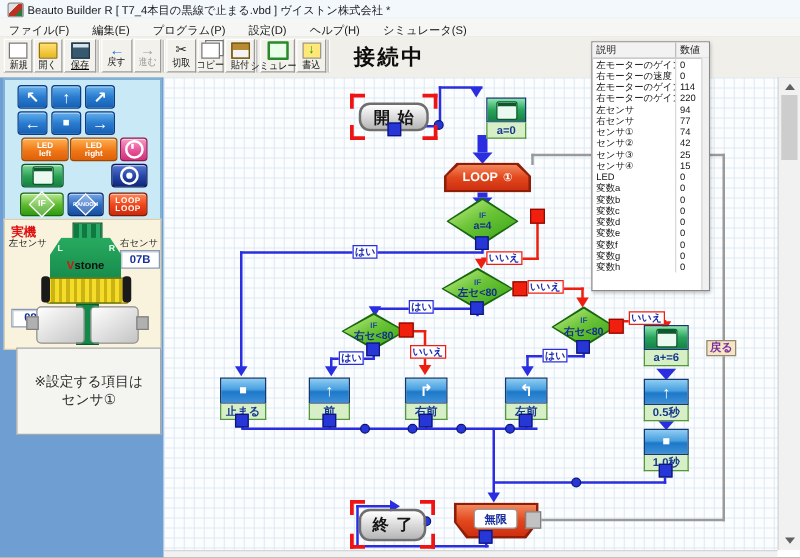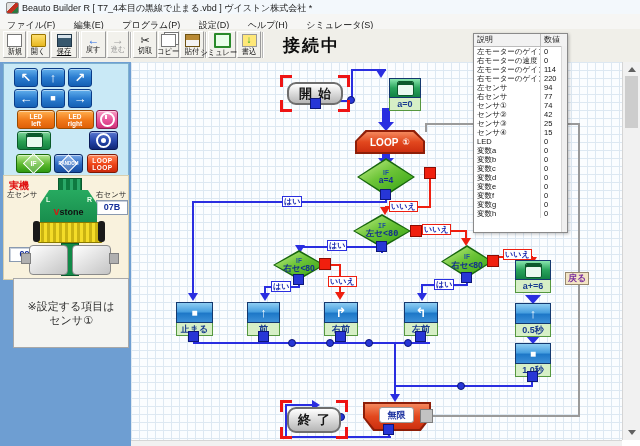--- a/index.html
+++ b/index.html
@@ -390,21 +390,21 @@
       <div class="o"></div>
         <div class="i"></div>
       <div class="t">
           <span class="dif">IF</span>
           <span class="dval">a=4</span>
         </div>
     </div>
     <div class="sqb" style="left:249px;top:127px;"></div>
     <div class="sqr" style="left:293px;top:105px;"></div>
 
-    <div class="dia" style="left:222px;top:152px;width:58px;height:34px;font-family:Liberation Mono, monospace;">
+    <div class="dia" style="left:222px;top:152px;width:58px;height:34px;">
       <div class="o"></div>
         <div class="i"></div>
       <div class="t">
           <span class="dif">IF</span>
           <span class="dval">左セ&lt;80</span>
         </div>
     </div>
     <div class="sqr" style="left:279px;top:163px;"></div>
     <div class="sqb" style="left:245px;top:179px;"></div>
 

